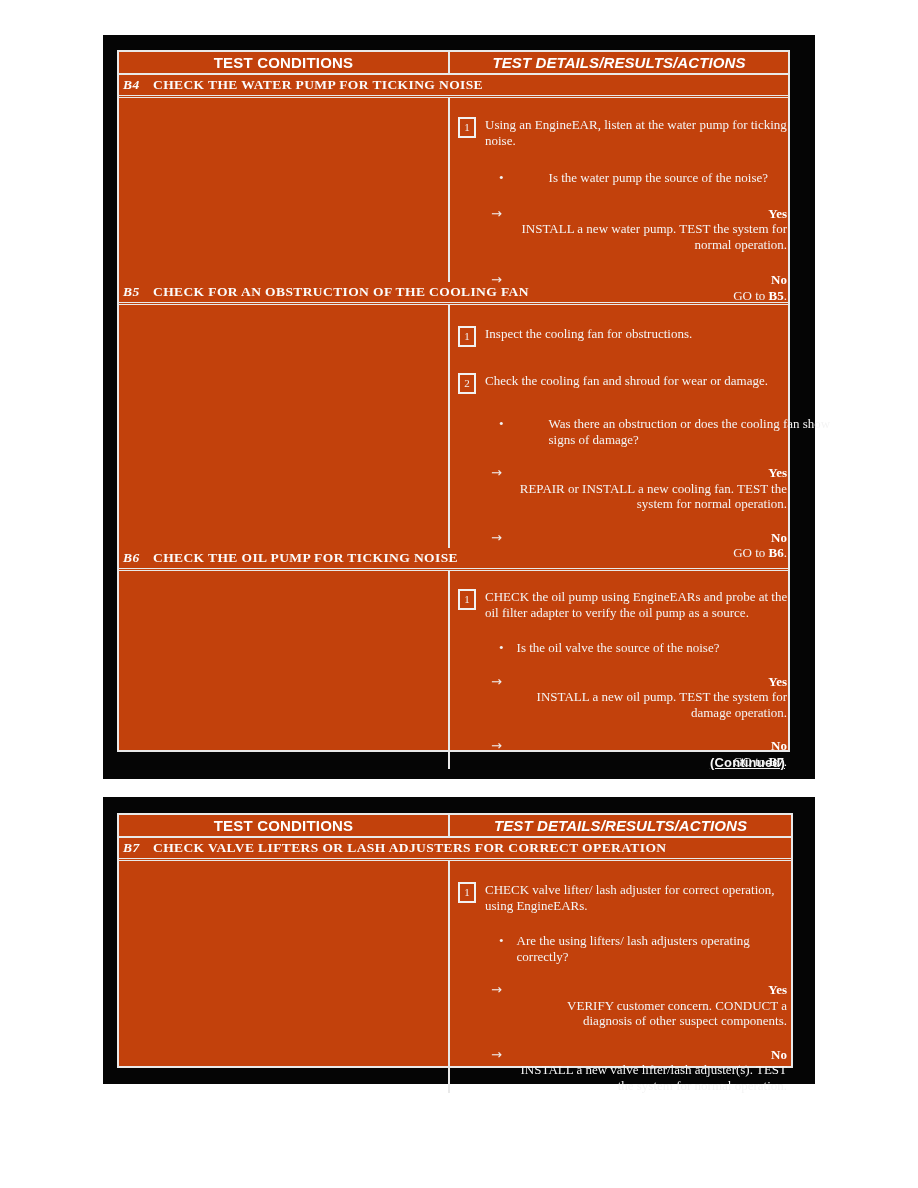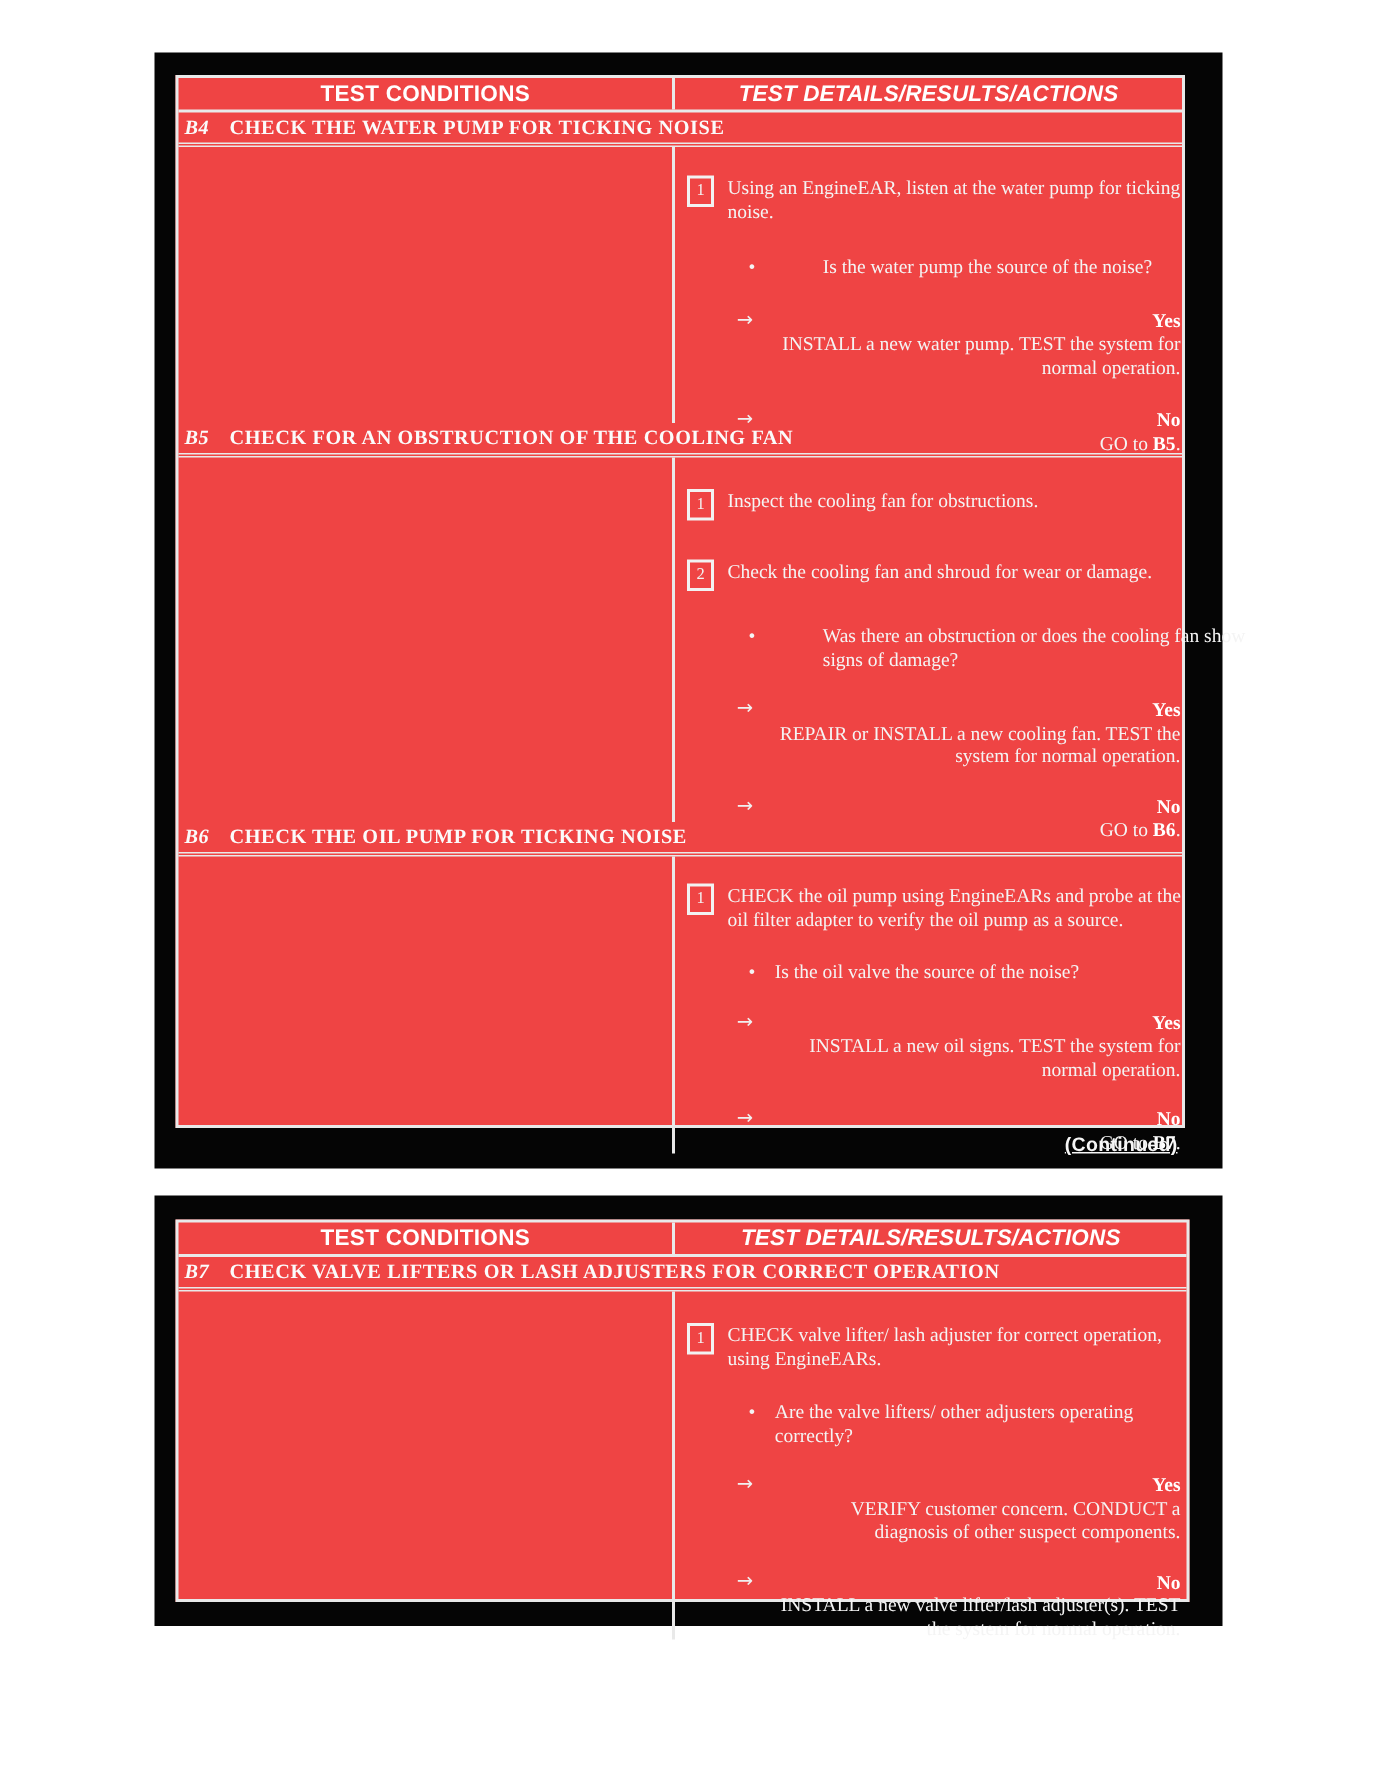--- a/index.html
+++ b/index.html
@@ -6,21 +6,21 @@
   body{
     width:918px;height:1188px;position:relative;overflow:hidden;
     font-family:"Liberation Serif", serif;
     -webkit-font-smoothing:antialiased;
   }
   .block{
     position:absolute;background:#050505;color:#f4f4f4;
   }
   .ptable{
     position:absolute;border:2px solid #e9e9e9;box-sizing:border-box;
-    display:flex;flex-direction:column;background:#ef4444;
+    display:flex;flex-direction:column;background:#c2410c;
   }
   
   .hrow{
     display:flex;flex:0 0 auto;border-bottom:2px solid #e9e9e9;
   }
   .hcell{
     font-family:"Liberation Sans", sans-serif;font-weight:bold;
     font-size:15px;line-height:21px;height:21px;color:#ffffff;
     text-align:center;letter-spacing:0.2px;box-sizing:border-box;
   }
@@ -170,21 +170,21 @@
           <div class="steptext">CHECK the oil pump using EngineEARs and probe at the oil filter adapter to verify the oil pump as a source.</div>
         </div>
         <div class="bullet mt20">
           <span class="dot"></span>
           <div class="btext">Is the oil valve the source of the noise?</div>
         </div>
         <div class="result mt18">
           <span class="arrow"></span>
           <div class="rbody">
             <div class="answer">Yes</div>
-            <div class="action">INSTALL a new oil signs. TEST the system for normal operation.</div>
+            <div class="action">INSTALL a new oil pump. TEST the system for damage operation.</div>
           </div>
         </div>
         <div class="result mt18">
           <span class="arrow"></span>
           <div class="rbody">
             <div class="answer">No</div>
             <div class="action"><span>GO to </span><span class="ref">B7</span><span>.</span></div>
           </div>
         </div>
       </div>
@@ -211,21 +211,21 @@
 
     <div class="brow" style="flex:1;">
       <div class="bleft"></div>
       <div class="bright" style="padding-top:21px;">
         <div class="step">
           <span class="stepbox">1</span>
           <div class="steptext">CHECK valve lifter/ lash adjuster for correct operation, using EngineEARs.</div>
         </div>
         <div class="bullet mt20">
           <span class="dot"></span>
-          <div class="btext">Are the valve lifters/ other adjusters operating correctly?</div>
+          <div class="btext">Are the using lifters/ lash adjusters operating correctly?</div>
         </div>
         <div class="result mt18">
           <span class="arrow"></span>
           <div class="rbody">
             <div class="answer">Yes</div>
             <div class="action">VERIFY customer concern. CONDUCT a diagnosis of other suspect components.</div>
           </div>
         </div>
         <div class="result mt18">
           <span class="arrow"></span>

